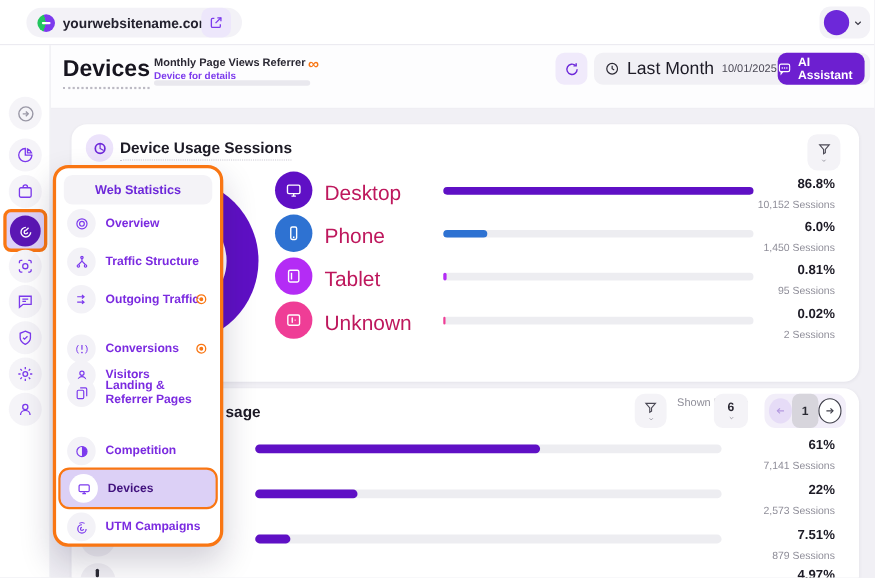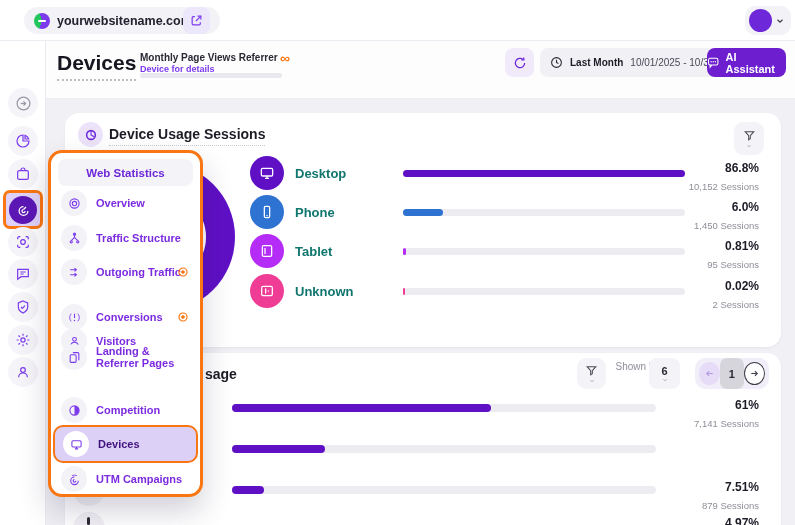--- a/index.html
+++ b/index.html
@@ -25,40 +25,40 @@
 
   
   .headstrip{position:absolute;left:46px;top:41px;width:749px;height:58px;background:#fdfdfe;border-bottom:1px solid #eeedf2}
   .page-title{position:absolute;left:11px;top:10px;font-size:21px;font-weight:700;color:#17151f;border-bottom:2px dotted #bcbac4;padding-bottom:4px}
   .mv-label{position:absolute;left:94px;top:11px;font-size:10px;font-weight:700;color:#2a2833}
   .mv-link{position:absolute;left:94px;top:23px;font-size:9px;font-weight:700;color:#7c3aed;cursor:pointer}
   .mv-inf{position:absolute;left:234px;top:9px;font-size:14px;font-weight:700;color:#f97613}
   .mv-bar{position:absolute;left:94px;top:32px;width:142px;height:5px;border-radius:3px;background:#e9e8ee}
   .refresh-btn{position:absolute;left:459px;top:7px;width:29px;height:29px;border-radius:8px;background:#f0eafb;display:flex;align-items:center;justify-content:center;color:#6d28d9;cursor:pointer}
   .date-chip{position:absolute;left:494px;top:7px;height:29px;border-radius:8px;background:#f1f0f5;display:flex;align-items:center;gap:7px;padding:0 10px;cursor:pointer}
-  .date-main{font-size:10px;font-weight:700;color:#1d1b26}
+  .date-main{font-size:16px;font-weight:400;color:#1d1b26}
   .date-range{font-size:10px;color:#4b4956}
   .ai-btn{position:absolute;left:661px;top:7px;width:79px;height:29px;border-radius:8px;background:#6d1fd0;color:#fff;display:flex;align-items:center;justify-content:center;gap:6px;font-size:11px;font-weight:700;cursor:pointer}
 
   
   .card{position:absolute;background:#fff;border-radius:14px;box-shadow:0 1px 3px rgba(25,20,50,.05)}
   .card1{left:65px;top:113px;width:716px;height:234px}
   .card2{left:65px;top:353px;width:716px;height:200px}
   .card-ic{position:absolute;left:13px;top:9px;width:25px;height:25px;border-radius:50%;background:#ece3fb;display:flex;align-items:center;justify-content:center;color:#6d28d9}
   .card-title{position:absolute;left:44px;top:13px;font-size:14px;font-weight:700;color:#1d1b26;border-bottom:1.5px dotted #c9c7d2;padding-bottom:3px}
   .sq-btn{position:absolute;width:30px;height:33px;border-radius:9px;background:#f4f3f7;display:flex;flex-direction:column;align-items:center;justify-content:center;gap:1px;color:#4b4955;cursor:pointer}
 
   
   .donut{position:absolute;left:20px;top:49px;width:150px;height:150px;border-radius:50%}
   .donut-hole{position:absolute;left:29px;top:29px;width:92px;height:92px;border-radius:50%;background:#fff}
 
   
   .dev-row{position:absolute;left:0;width:716px;height:36px}
   .dev-ic{position:absolute;left:185px;top:1px;width:34px;height:34px;border-radius:50%;color:#fff;display:flex;align-items:center;justify-content:center}
-  .dev-label{position:absolute;left:230px;top:11px;font-size:13px;font-weight:700;color:#0f766e}
+  .dev-label{position:absolute;left:230px;top:11px;font-size:19px;font-weight:400;color:#be185d}
   .track{position:absolute;background:#ededf1;border-radius:4px}
   .fill{position:absolute;left:0;top:0;height:100%;border-radius:4px}
   .stats{position:absolute;right:22px;top:3px;text-align:right}
   .stats .pct{font-size:12px;font-weight:700;color:#1d1b26}
   .stats .sess{font-size:9.5px;color:#8f8e99;margin-top:2px}
 
   .brow-row{position:absolute;left:0;width:716px;height:34px}
   .brow-ic{position:absolute;left:8px;top:0;width:32px;height:32px;border-radius:50%;background:#f2f1f5}
   .brow-ic.glyph:after{content:"";position:absolute;left:14px;top:5px;width:3px;height:8px;border-radius:2px;background:#2a2a33}
 
@@ -324,20 +324,21 @@
     <span class="track" style="left:167px;top:12px;width:424px;height:8px">
         <span class="fill" style="background: rgb(95, 16, 197); width: 61%;"></span>
       </span>
     <span class="stats"><span class="pct">61%</span><br><span class="sess">7,141 Sessions</span></span>
   </div>
   <div class="brow-row" style="top:80px">
     <span class="brow-ic"></span>
     <span class="track" style="left:167px;top:12px;width:424px;height:8px">
         <span class="fill" style="background: rgb(95, 16, 197); width: 22%;"></span>
       </span>
+    <span class="stats"><span class="pct">22%</span><br><span class="sess">2,573 Sessions</span></span>
   </div>
   <div class="brow-row" style="top:121px">
     <span class="brow-ic"></span>
     <span class="track" style="left:167px;top:12px;width:424px;height:8px">
         <span class="fill" style="background: rgb(95, 16, 197); width: 7.51%;"></span>
       </span>
     <span class="stats"><span class="pct">7.51%</span><br><span class="sess">879 Sessions</span></span>
   </div>
   <div class="brow-row" style="top:159px">
     <span class="brow-ic glyph"></span>

